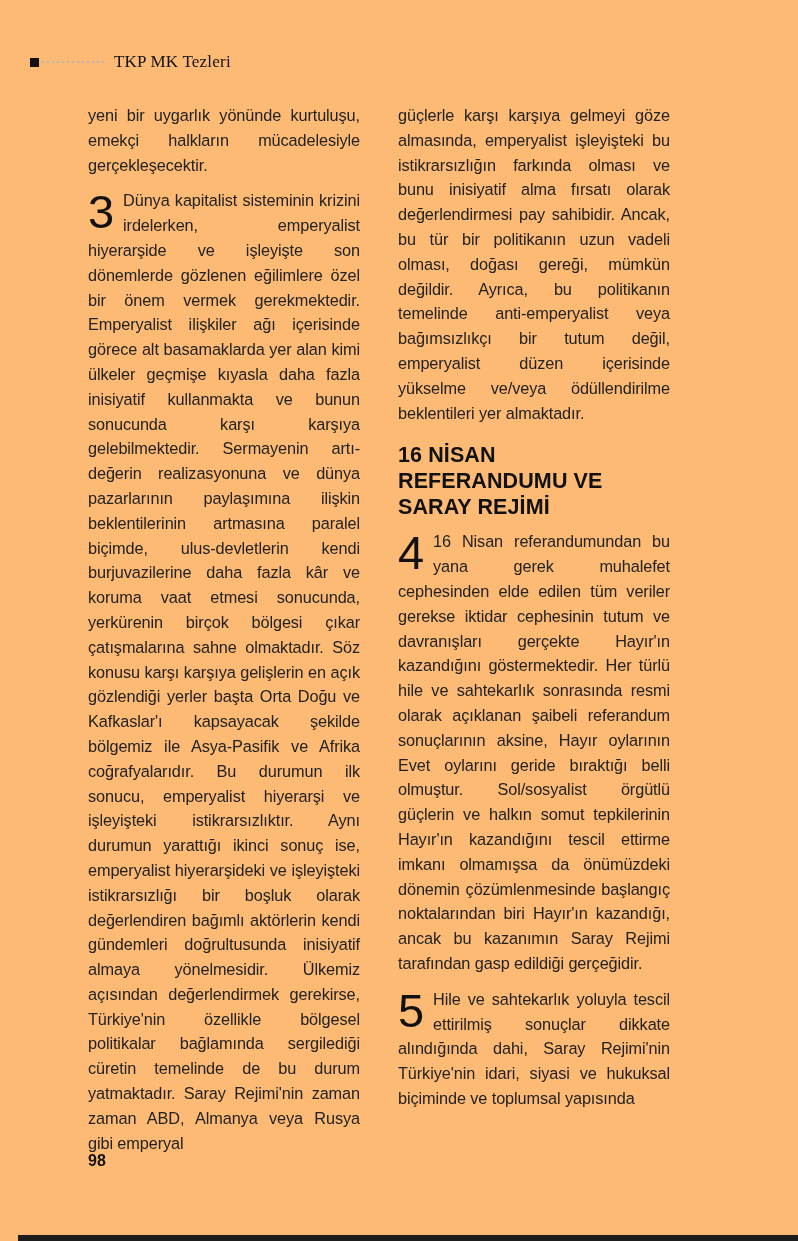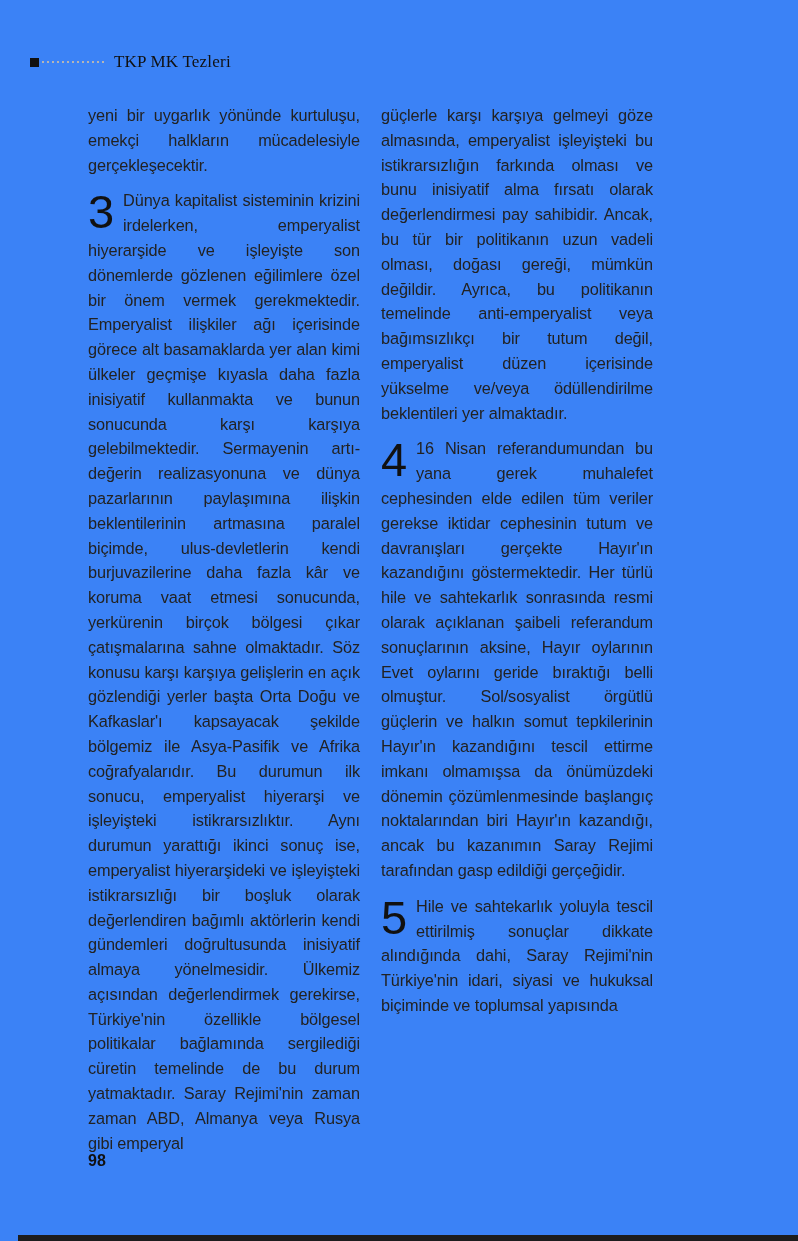--- a/index.html
+++ b/index.html
@@ -4,21 +4,21 @@
 <style>
   html, body {
     margin: 0;
     padding: 0;
     background: #ffffff;
   }
   .page {
     position: relative;
     width: 798px;
     height: 1241px;
-    background: #3b82f6;
+    background: #fdba74;
     font-family: "Liberation Sans", "DejaVu Sans", sans-serif;
     color: #1a1a1a;
     overflow: hidden;
     box-sizing: border-box;
   }
   
   .hdr {
     position: absolute;
     top: 52px;
     left: 30px;
@@ -47,21 +47,21 @@
     letter-spacing: 0.2px;
     white-space: nowrap;
   }
   
   .columns {
     position: absolute;
     top: 103px;
     left: 88px;
     width: 570px;
     display: flex;
-    gap: 21px;
+    gap: 38px;
   }
   .col {
     width: 272px;
     flex: 0 0 272px;
   }
   .body-text {
     margin: 0 0 11px 0;
     font-size: 16.3px;
     line-height: 24.8px;
     text-align: justify;
@@ -119,20 +119,23 @@
 
     <div class="col">
       <p class="body-text">yeni bir uygarlık yönünde kurtuluşu, emekçi halkların mücadelesiyle gerçekleşecektir.</p>
       <p class="body-text">
         <span class="dropcap">3</span><span>Dünya kapitalist sisteminin krizini irdelerken, emperyalist hiyerarşide ve işleyişte son dönemlerde gözlenen eğilimlere özel bir önem vermek gerekmektedir. Emperyalist ilişkiler ağı içerisinde görece alt basamaklarda yer alan kimi ülkeler geçmişe kıyasla daha fazla inisiyatif kullanmakta ve bunun sonucunda karşı karşıya gelebilmektedir. Sermayenin artı-değerin realizasyonuna ve dünya pazarlarının paylaşımına ilişkin beklentilerinin artmasına paralel biçimde, ulus-devletlerin kendi burjuvazilerine daha fazla kâr ve koruma vaat etmesi sonucunda, yerkürenin birçok bölgesi çıkar çatışmalarına sahne olmaktadır. Söz konusu karşı karşıya gelişlerin en açık gözlendiği yerler başta Orta Doğu ve Kafkaslar'ı kapsayacak şekilde bölgemiz ile Asya-Pasifik ve Afrika coğrafyalarıdır. Bu durumun ilk sonucu, emperyalist hiyerarşi ve işleyişteki istikrarsızlıktır. Aynı durumun yarattığı ikinci sonuç ise, emperyalist hiyerarşideki ve işleyişteki istikrarsızlığı bir boşluk olarak değerlendiren bağımlı aktörlerin kendi gündemleri doğrultusunda inisiyatif almaya yönelmesidir. Ülkemiz açısından değerlendirmek gerekirse, Türkiye'nin özellikle bölgesel politikalar bağlamında sergilediği cüretin temelinde de bu durum yatmaktadır. Saray Rejimi'nin zaman zaman ABD, Almanya veya Rusya gibi emperyal</span>
       </p>
     </div>
 
     <div class="col">
       <p class="body-text">güçlerle karşı karşıya gelmeyi göze almasında, emperyalist işleyişteki bu istikrarsızlığın farkında olması ve bunu inisiyatif alma fırsatı olarak değerlendirmesi pay sahibidir. Ancak, bu tür bir politikanın uzun vadeli olması, doğası gereği, mümkün değildir. Ayrıca, bu politikanın temelinde anti-emperyalist veya bağımsızlıkçı bir tutum değil, emperyalist düzen içerisinde yükselme ve/veya ödüllendirilme beklentileri yer almaktadır.</p>
+      <h2 class="section-heading">16 NİSAN
+REFERANDUMU VE
+SARAY REJİMİ</h2>
       <p class="body-text">
         <span class="dropcap">4</span><span>16 Nisan referandumundan bu yana gerek muhalefet cephesinden elde edilen tüm veriler gerekse iktidar cephesinin tutum ve davranışları gerçekte Hayır'ın kazandığını göstermektedir. Her türlü hile ve sahtekarlık sonrasında resmi olarak açıklanan şaibeli referandum sonuçlarının aksine, Hayır oylarının Evet oylarını geride bıraktığı belli olmuştur. Sol/sosyalist örgütlü güçlerin ve halkın somut tepkilerinin Hayır'ın kazandığını tescil ettirme imkanı olmamışsa da önümüzdeki dönemin çözümlenmesinde başlangıç noktalarından biri Hayır'ın kazandığı, ancak bu kazanımın Saray Rejimi tarafından gasp edildiği gerçeğidir.</span>
       </p>
       <p class="body-text">
         <span class="dropcap">5</span><span>Hile ve sahtekarlık yoluyla tescil ettirilmiş sonuçlar dikkate alındığında dahi, Saray Rejimi'nin Türkiye'nin idari, siyasi ve hukuksal biçiminde ve toplumsal yapısında</span>
       </p>
     </div>
 
   </main>
 

